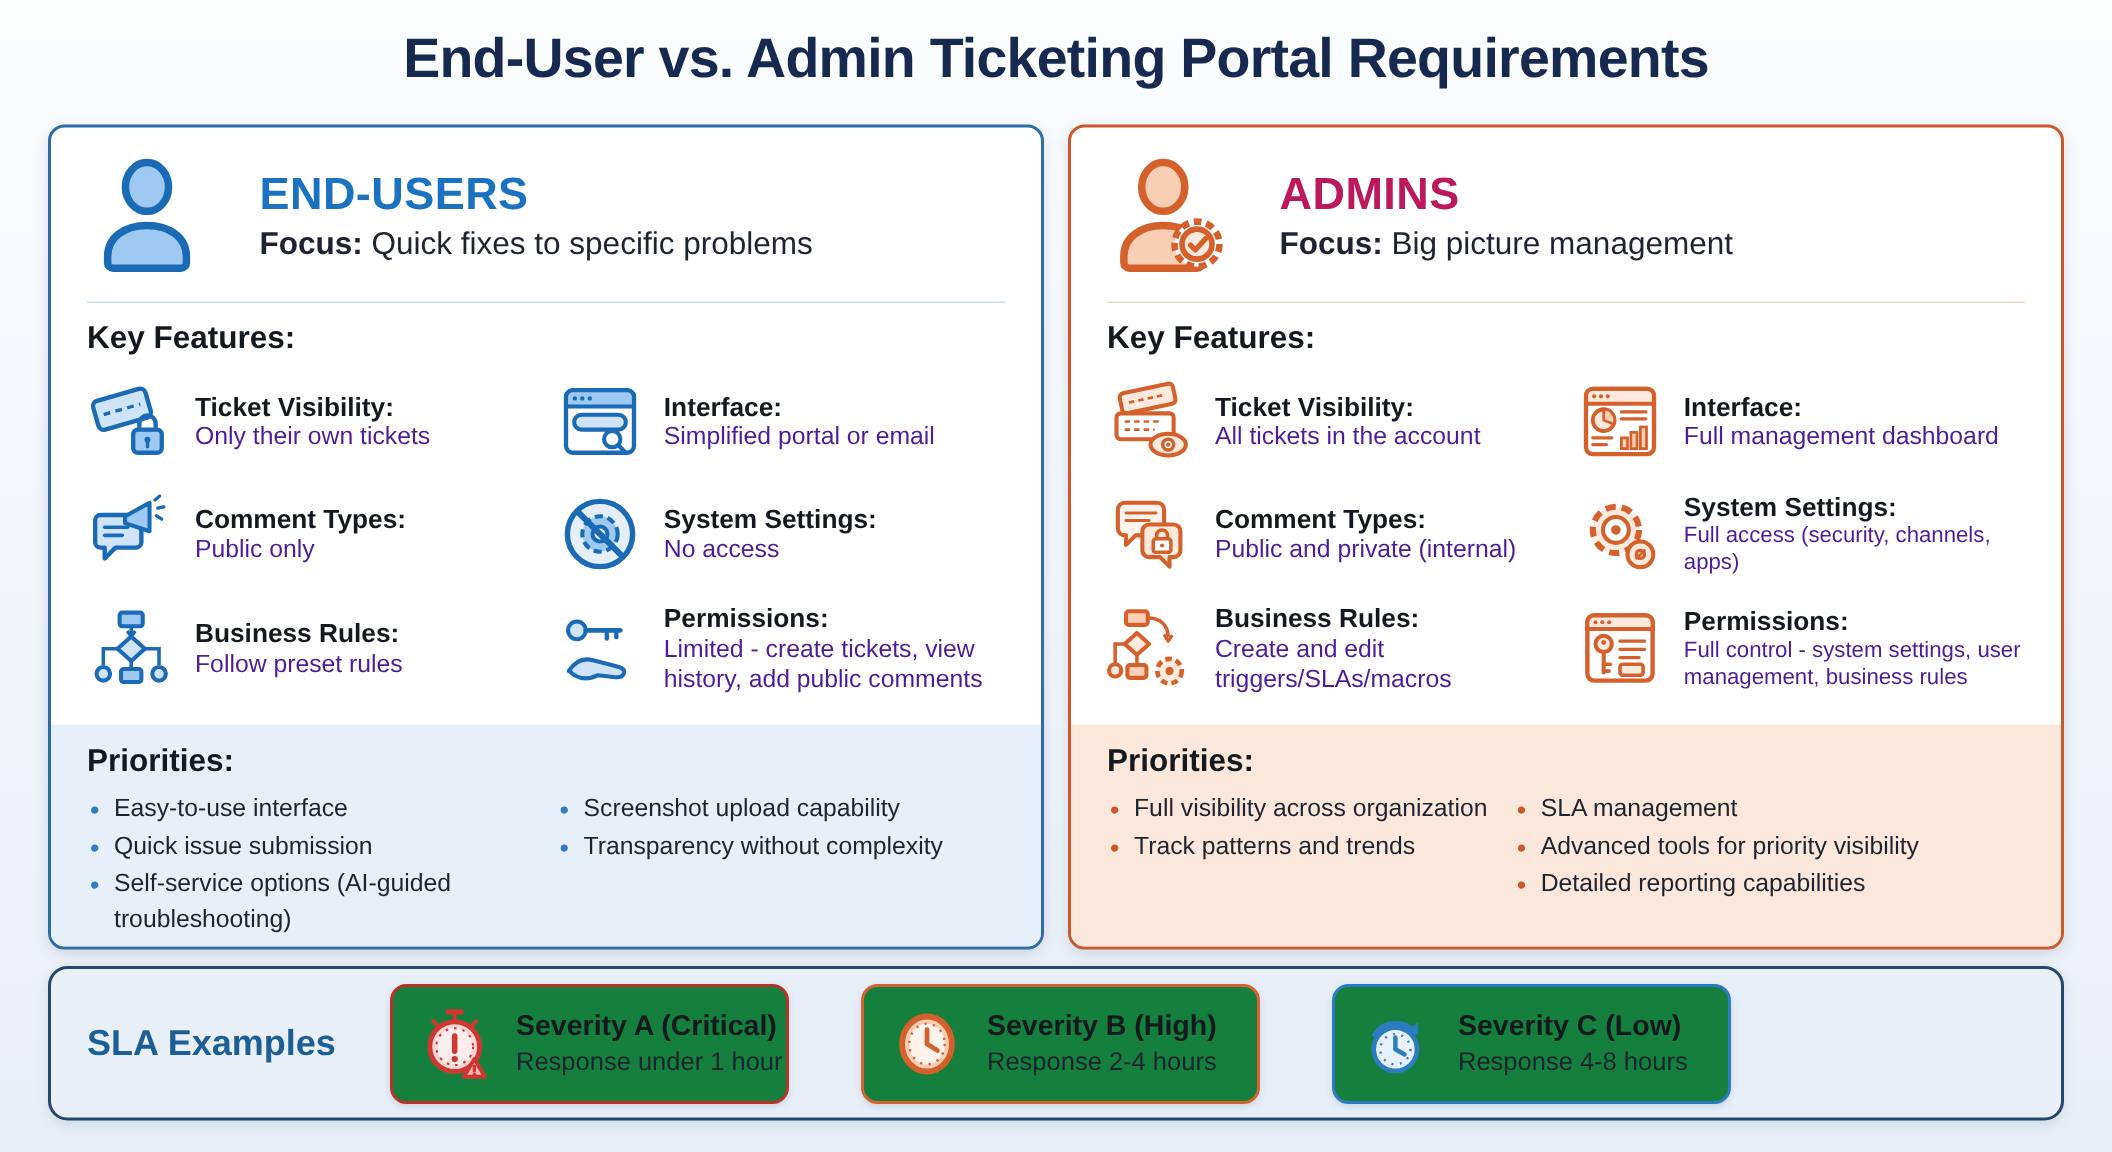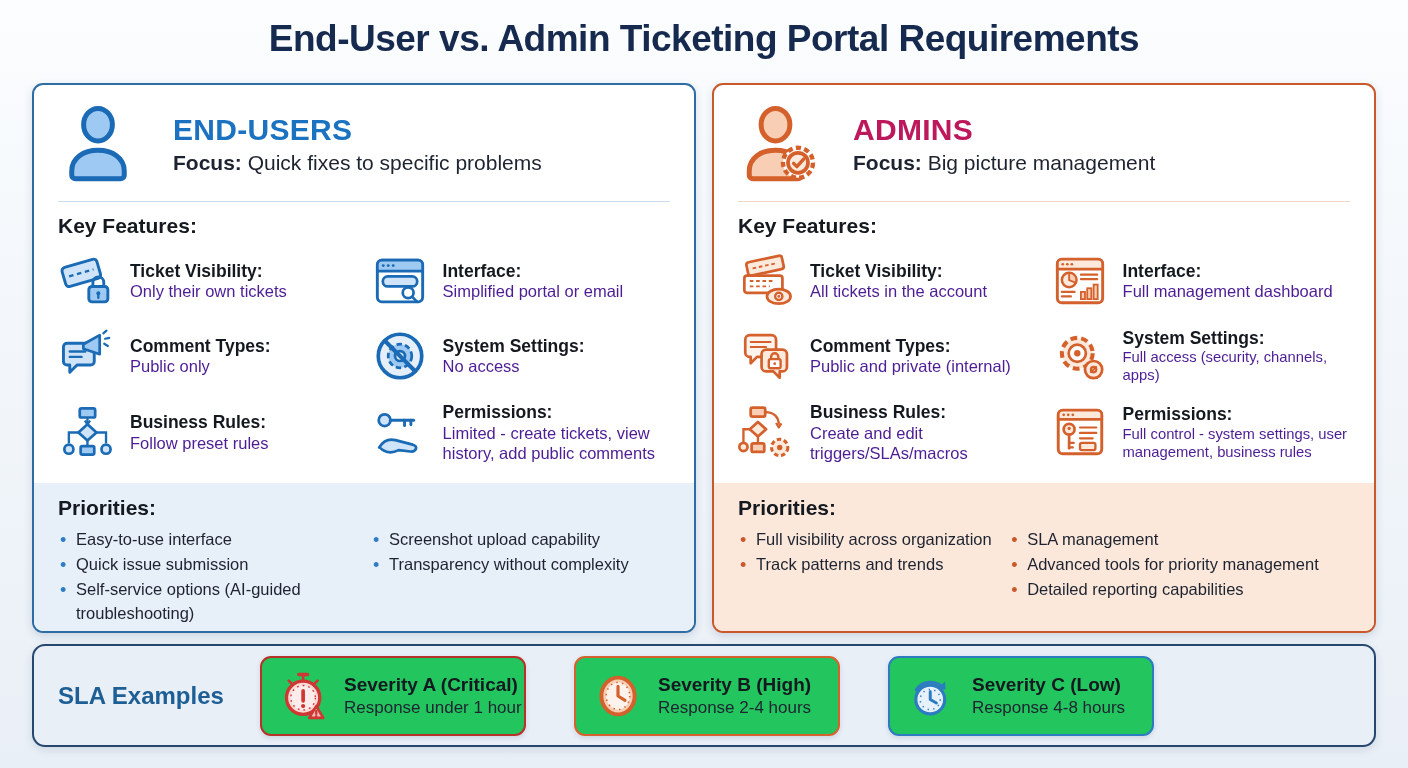--- a/index.html
+++ b/index.html
@@ -69,21 +69,21 @@
   
   .sla-bar {
     position:absolute; left:32px; top:644px; width:1344px; height:103px;
     background:#e9eff7; border:2.5px solid #27476e; border-radius:13px;
     display:flex; align-items:center; padding-left:24px;
     box-shadow:0 3px 8px rgba(40,70,110,.14);
   }
   .sla-heading { width:202px; flex:none; font-size:24px; font-weight:800; color:#1d5e95; }
   .sla-chips { display:flex; gap:48px; }
   .sla-chip {
-    width:266px; height:80px; background:#22c55e; border-radius:11px;
+    width:266px; height:80px; background:#15803d; border-radius:11px;
     display:flex; align-items:center; gap:12px; padding-left:14px;
     box-shadow:0 2px 5px rgba(40,70,110,.15);
   }
   .sla-chip.a { border:2px solid #b73229; }
   .sla-chip.b { border:2px solid #d8622f; }
   .sla-chip.c { border:2px solid #2d7cc2; }
   .sla-icon { width:56px; height:56px; flex:none; }
   .sla-icon svg { width:100%; height:100%; }
   .sla-label { font-size:19px; font-weight:800; color:#14181f; line-height:1.25; }
   .sla-desc { font-size:17px; color:#1d2330; line-height:1.25; }
@@ -389,21 +389,21 @@
 
       <div class="prio">
         <div class="prio-title">Priorities:</div>
         <div class="prio-cols">
           <ul>
             <li><span>Full visibility across organization</span></li>
             <li><span>Track patterns and trends</span></li>
           </ul>
           <ul>
             <li><span>SLA management</span></li>
-            <li><span>Advanced tools for priority management</span></li>
+            <li><span>Advanced tools for priority visibility</span></li>
             <li><span>Detailed reporting capabilities</span></li>
           </ul>
         </div>
       </div>
     </div>
   </div>
 
   <div class="sla-bar">
     <div class="sla-heading">SLA Examples</div>
     <div class="sla-chips">

